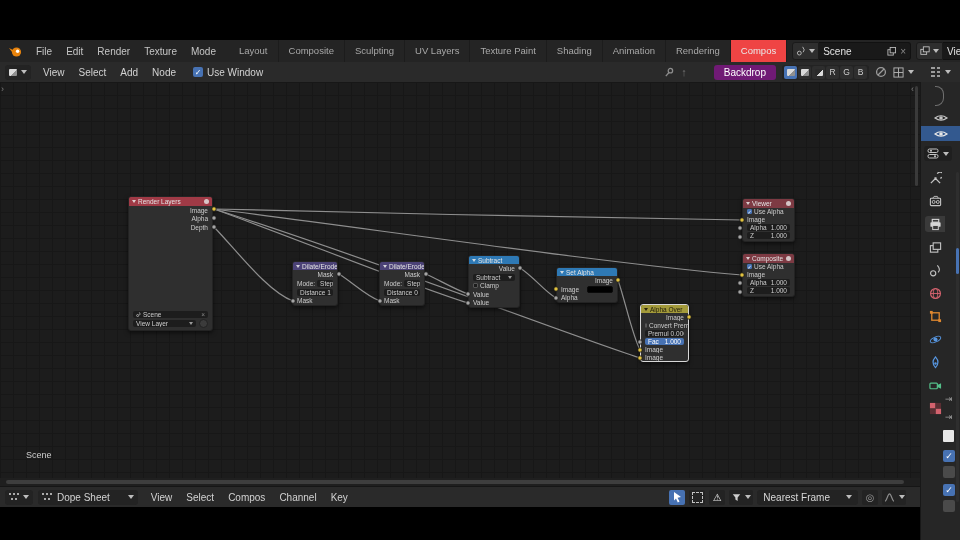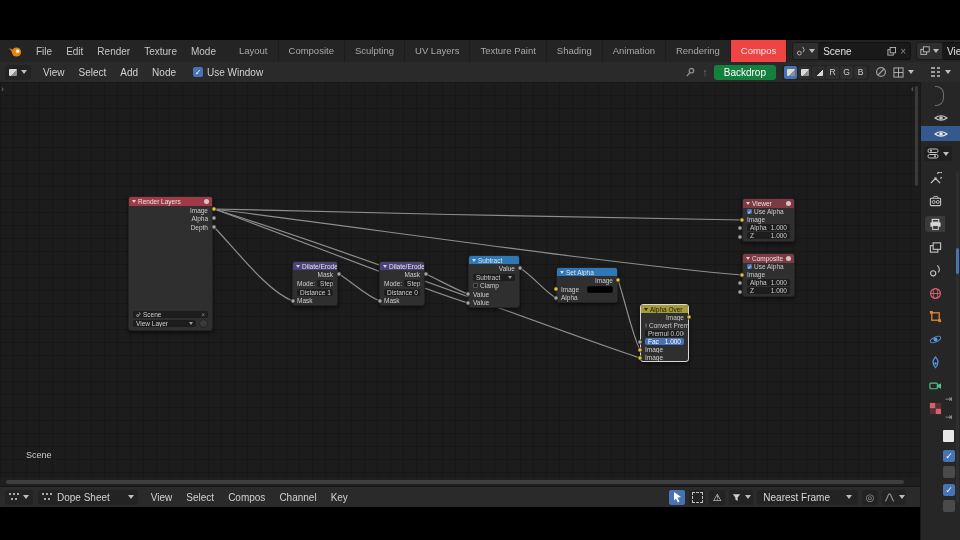--- a/index.html
+++ b/index.html
@@ -27,21 +27,21 @@
          border-top:4px solid #bdbdbd;display:inline-block;margin-left:2px;}
 
   
   .edhdr{position:absolute;left:0;top:22px;width:920px;height:20px;background:#2a2a2a;
          border-bottom:1px solid #181818;display:flex;align-items:center;font-size:10px;color:#d2d2d2;}
   .edtype{background:#232323;border-radius:3px;height:15px;display:flex;align-items:center;
           padding:0 4px;margin:0 5px 0 5px;gap:2px;}
   .chk{width:10px;height:10px;border-radius:2px;background:#4772b3;display:inline-flex;align-items:center;
        justify-content:center;color:#fff;font-size:8px;margin:0 4px 0 10px;}
   .hright{margin-left:auto;display:flex;align-items:center;gap:6px;padding-right:6px;}
-  .backdrop{background:#15803d;color:#fff;border-radius:3px;height:15px;line-height:15px;padding:0 10px;}
+  .backdrop{background:#701a75;color:#fff;border-radius:3px;height:15px;line-height:15px;padding:0 10px;margin-left:21px;}
   .chgrp{display:flex;align-items:center;background:#232323;border-radius:3px;height:15px;padding:0 2px;gap:1px;}
   .chbtn{width:13px;height:13px;border-radius:2px;background:#2e2e2e;display:flex;align-items:center;
          justify-content:center;font-size:8.5px;color:#cfcfcf;}
   .chbtn.sel{background:#4772b3;}
   .imgglyph{width:8px;height:7px;background:linear-gradient(135deg,#dadada 55%,#8f8f8f 55%);border-radius:1px;}
   .outhdr{position:absolute;left:920px;top:22px;width:40px;height:20px;background:#2a2a2a;
           border-bottom:1px solid #181818;display:flex;align-items:center;justify-content:center;gap:2px;}
 
   
   .canvas{position:absolute;left:0;top:42px;width:920px;height:396px;background-color:#1c1c1c;

